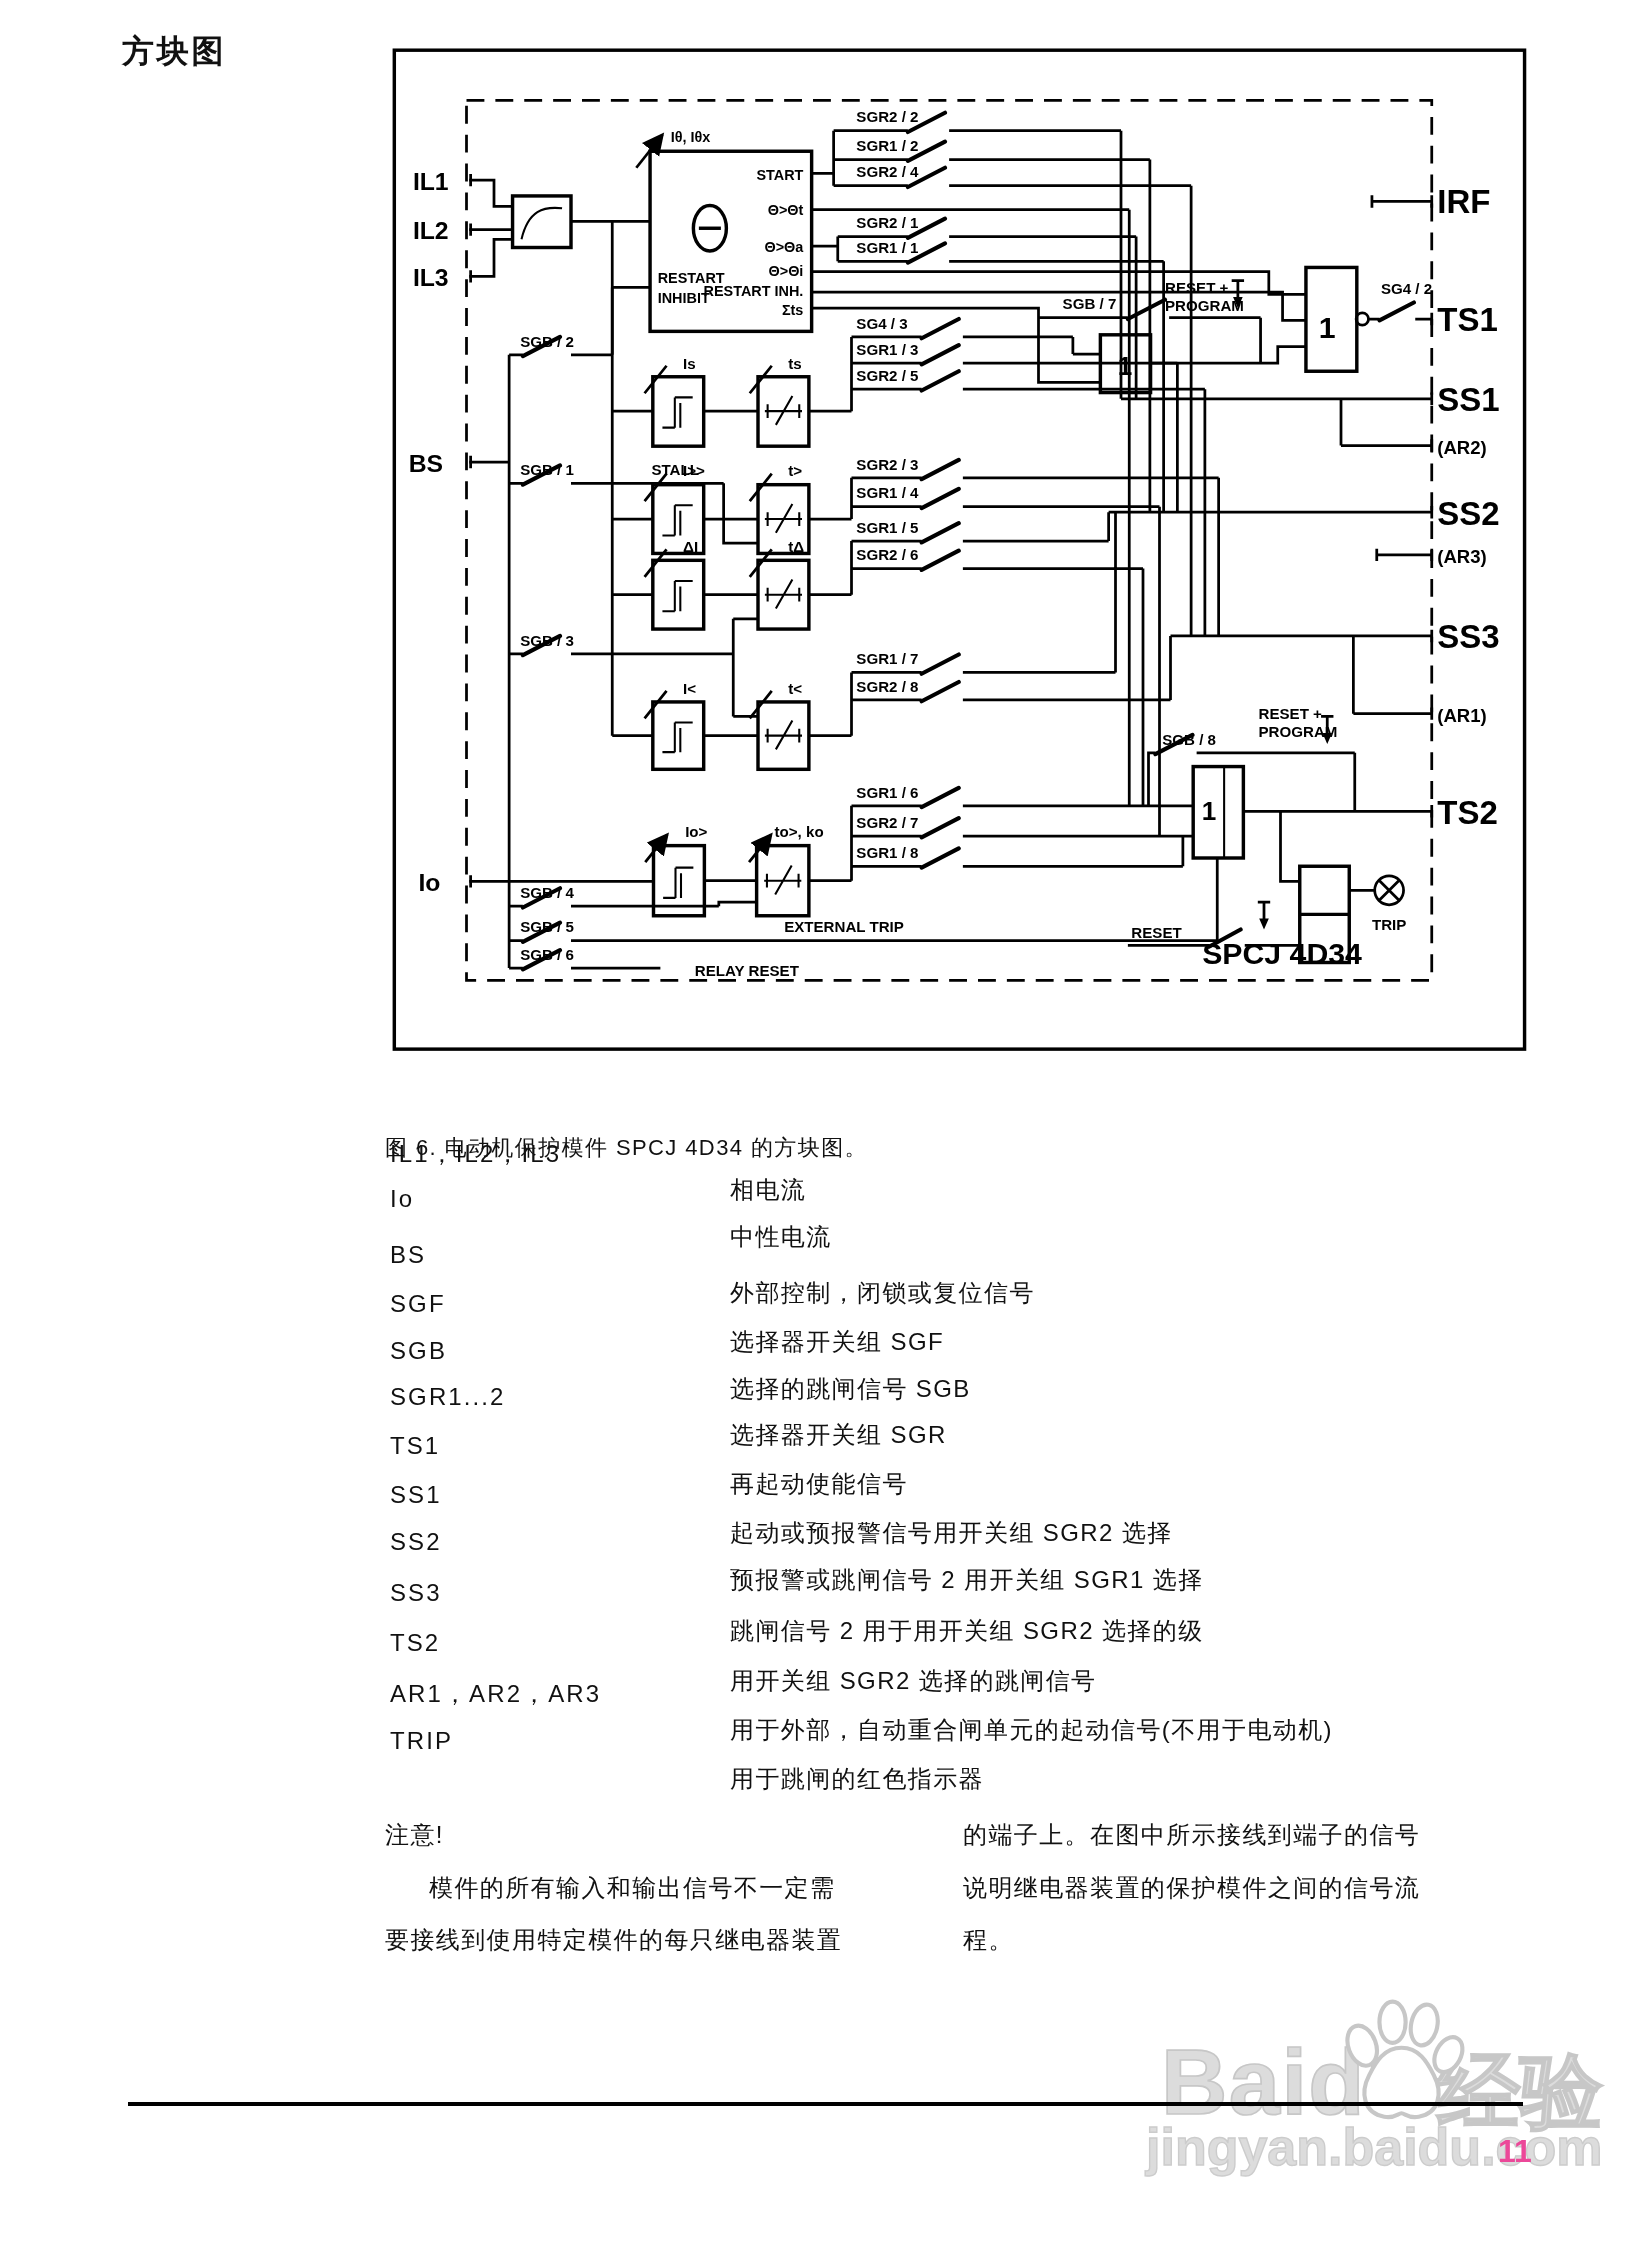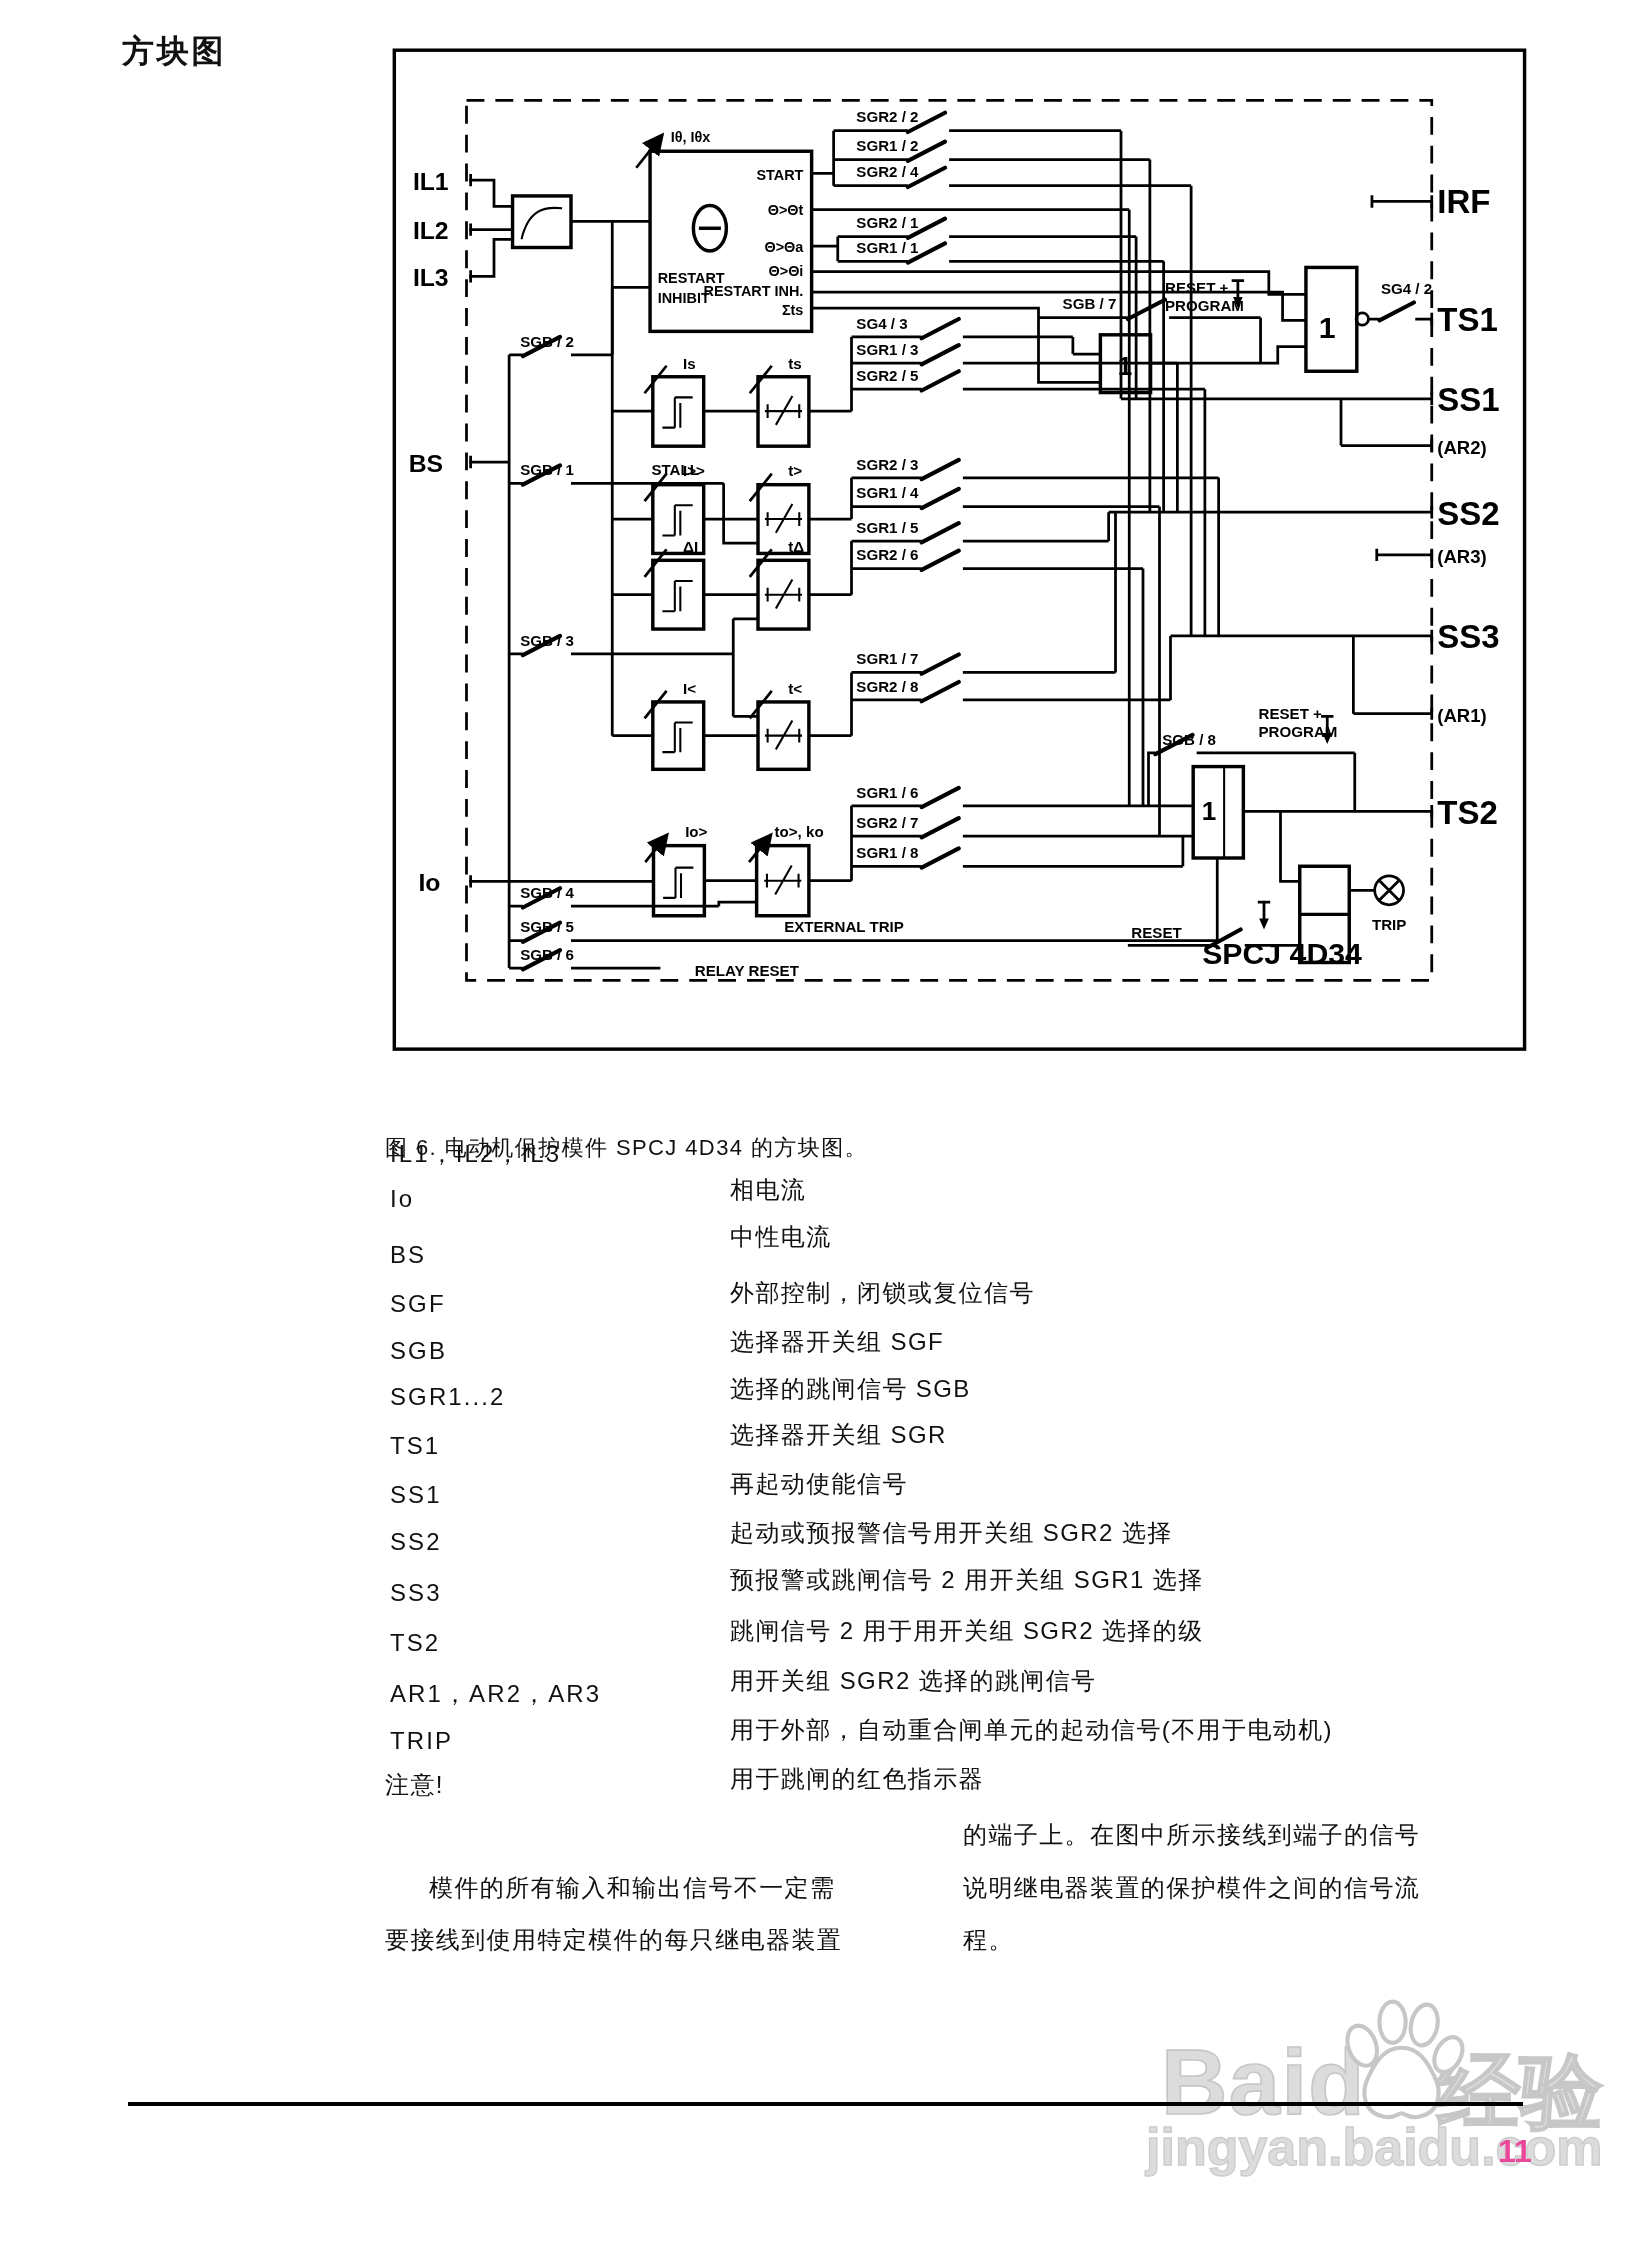--- a/index.html
+++ b/index.html
@@ -341,21 +341,21 @@
     <span class="lg-term">AR1，AR2，AR3</span>
     <span class="lg-desc">用于外部，自动重合闸单元的起动信号(不用于电动机)</span>
   </div>
   <div class="lg-row" style="top:1727px">
     <span class="lg-term">TRIP</span>
     <span class="lg-desc">用于跳闸的红色指示器</span>
   </div>
 </div>
 
 <div>
-  <div class="note-t" style="left:385px;  top:1769px;">注意!</div>
+  <div class="note-t" style="left:385px;  top:1819px;">注意!</div>
   <div class="note-t" style="left:429px;  top:1872px;">模件的所有输入和输出信号不一定需</div>
   <div class="note-t" style="left:385px;  top:1924px;">要接线到使用特定模件的每只继电器装置</div>
   <div class="note-t" style="left:963px; top:1819px;">的端子上。在图中所示接线到端子的信号</div>
   <div class="note-t" style="left:963px; top:1872px;">说明继电器装置的保护模件之间的信号流</div>
   <div class="note-t" style="left:963px; top:1924px;">程。</div>
 </div>
 
 <div id="wm-baidu" class="abs wm wm-fallback">Baidu</div>
 <div id="wm-paw" class="abs">
   <svg width="131" height="138" viewBox="0 0 190 200">

